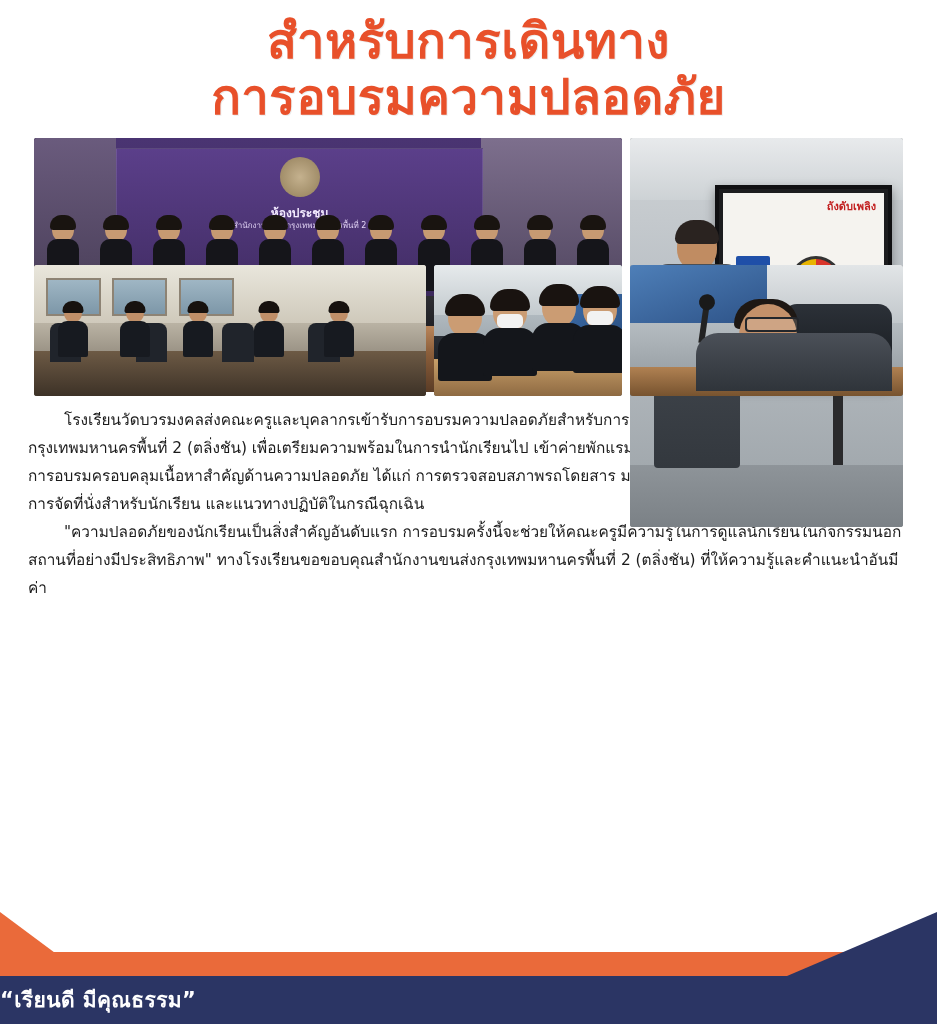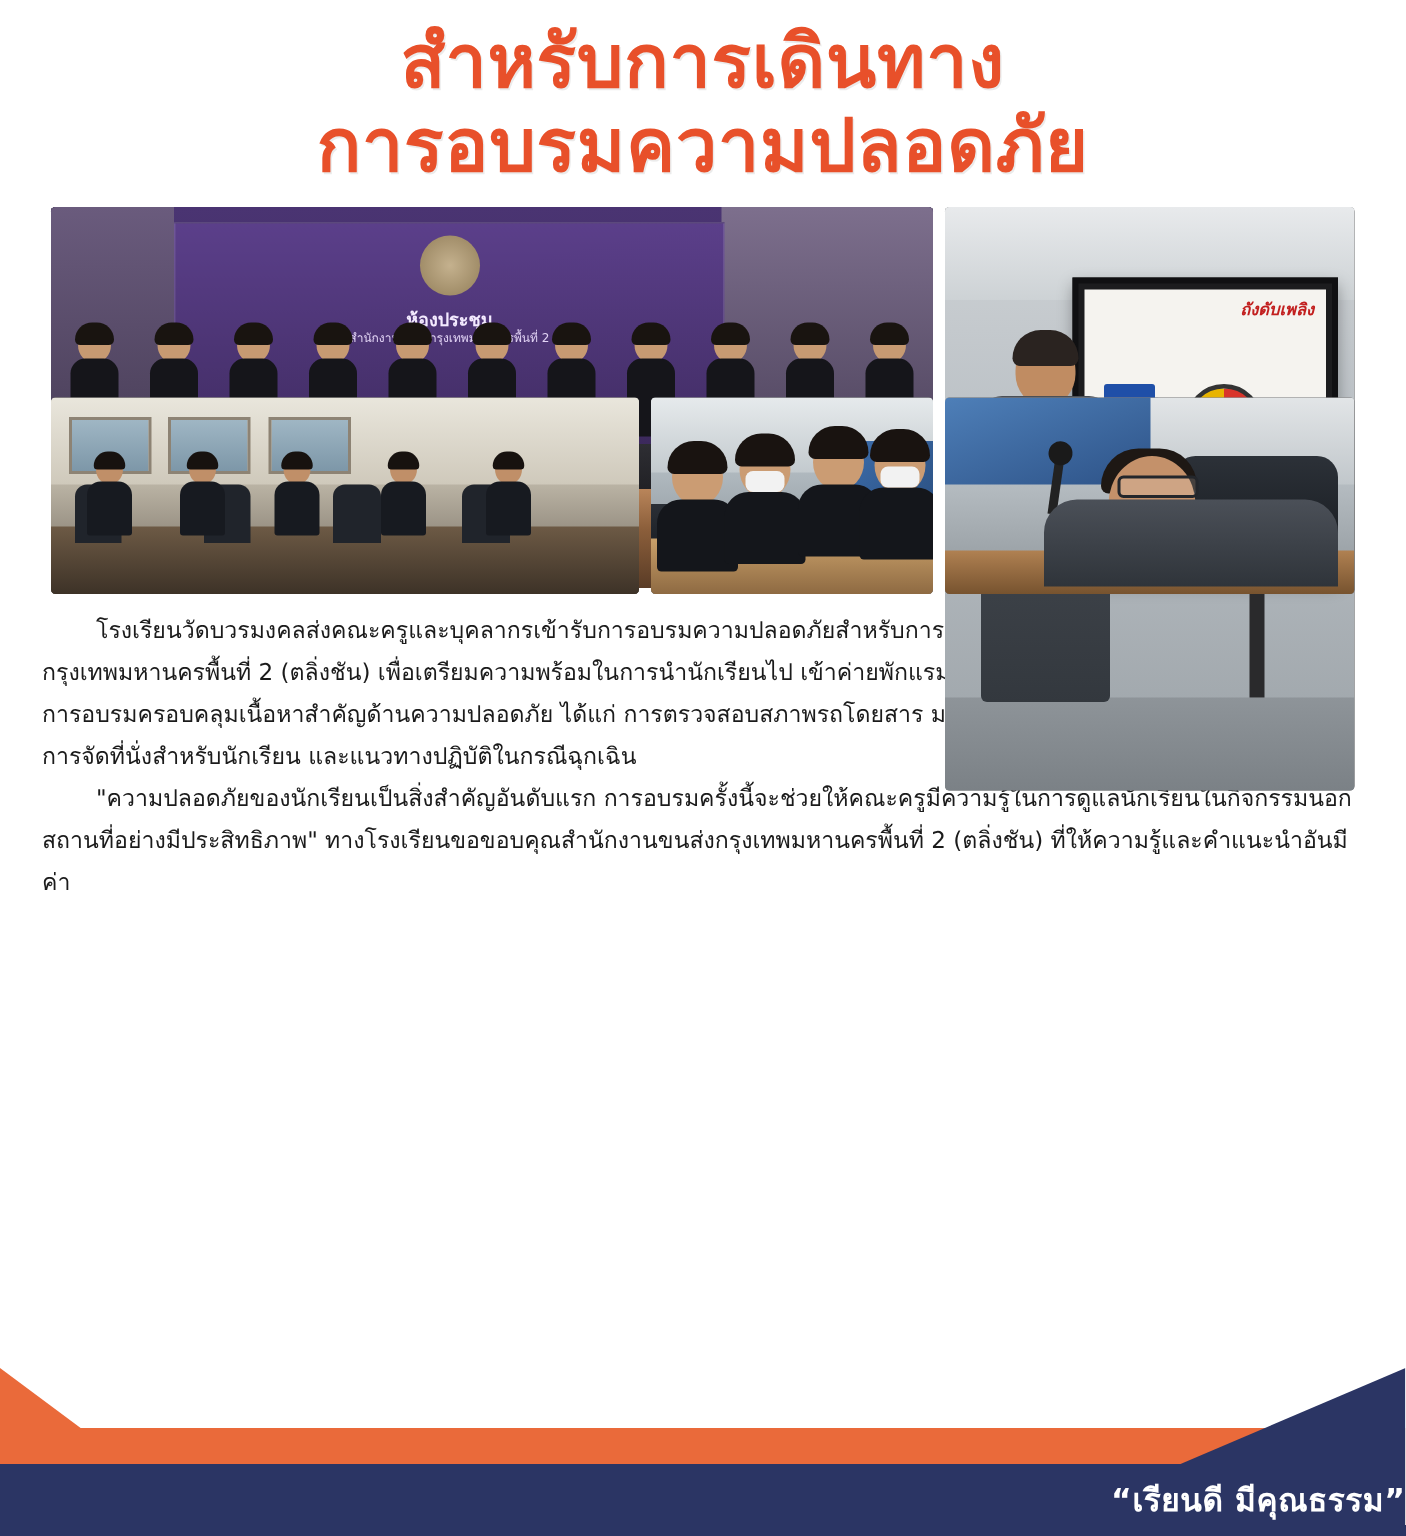--- a/index.html
+++ b/index.html
@@ -167,21 +167,20 @@
     left: 18%;
     top: 28%;
     width: 26%;
     height: 58%;
     background: rgba(255,255,255,.45);
   }
 
   
   .p-fire {
     background: linear-gradient(180deg,#cfd3d6 0%, #b9bfc4 42%, #9aa1a6 100%);
-    font-style: italic;
   }
   .p-fire .ceiling {
     position:absolute; left:0; top:0; width:100%; height:16%;
     background: linear-gradient(180deg,#e8eaec,#cdd2d5);
   }
   .p-fire .tv {
     position: absolute;
     right: 4%;
     top: 12%;
     width: 62%;
@@ -509,21 +508,21 @@
   .b-navy-tri {
     position: absolute;
     right: 0; bottom: 48px;
     width: 0; height: 0;
     border-right: 150px solid #2b3564;
     border-top: 64px solid transparent;
   }
   .motto {
     position: absolute;
     left: 0; right: 0; bottom: 8px;
-    text-align: right;
+    text-align: left;
     color: #ffffff;
     font-size: 21px;
     font-weight: bold;
     letter-spacing: .4px;
   }
 </style>
 </head>
 <body>
 
 <div class="poster">

